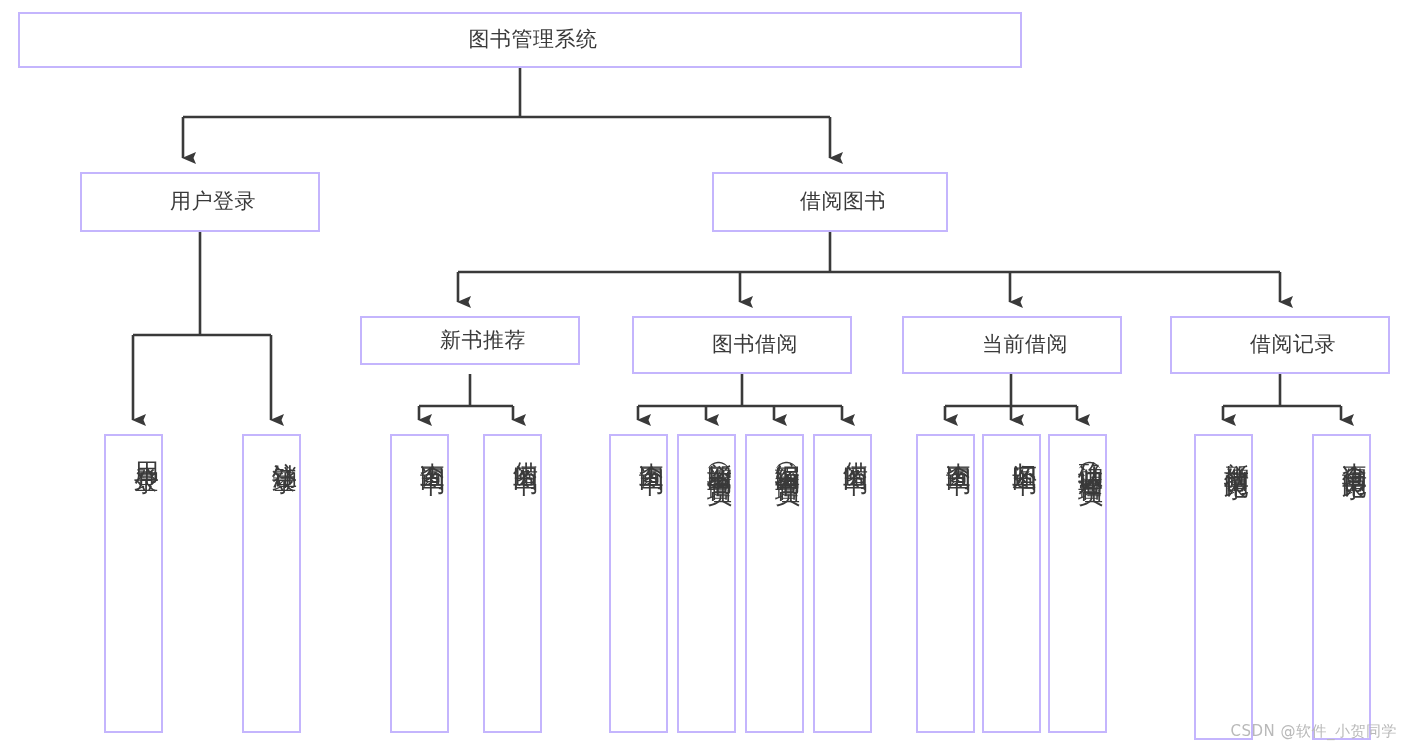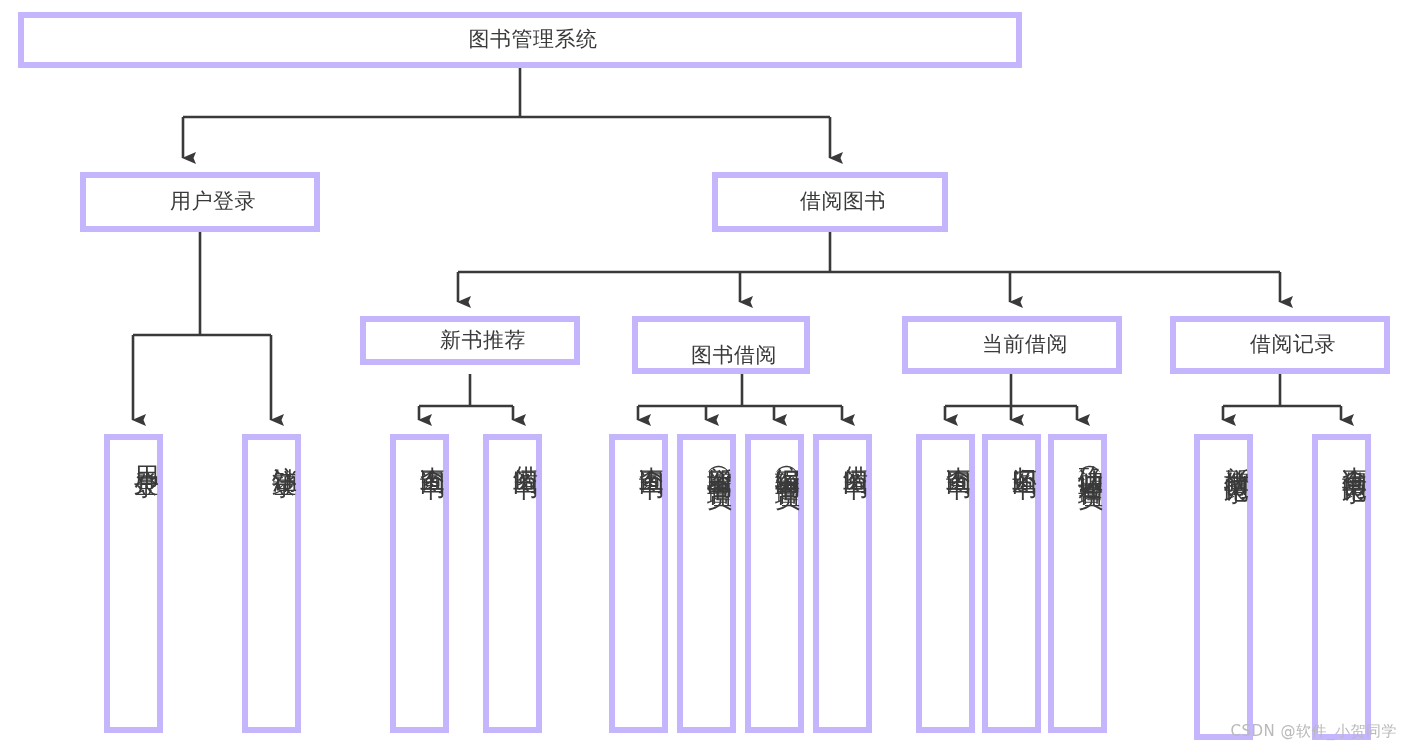--- a/index.html
+++ b/index.html
@@ -14,21 +14,21 @@
     position: relative;
     width: 1405px;
     height: 747px;
     background: #ffffff;
     overflow: hidden;
   }
   .node {
     position: absolute;
     box-sizing: border-box;
     background: #ffffff;
-    border: 6px solid #c4b5fd;
+    border: 2px solid #c4b5fd;
     display: flex;
     align-items: center;
     justify-content: center;
     color: #3a3a3a;
     padding-left: 26px;
   }
   .node .label {
     color: #3a3a3a;
     line-height: 1.12;
     white-space: nowrap;
@@ -135,21 +135,21 @@
   <div class="node h" style="left:80px; top:172px; width:240px; height:60px;">
     <span class="label">用户登录</span>
   </div>
   <div class="node h" style="left:712px; top:172px; width:236px; height:60px;">
     <span class="label">借阅图书</span>
   </div>
 
   <div class="node h" style="left:360px; top:316px; width:220px; height:49px;">
     <span class="label">新书推荐</span>
   </div>
-  <div class="node h" style="left:632px; top:316px; width:178px; height:58px;align-items:flex-end;">
+  <div class="node h" style="left:632px; top:316px; width:220px; height:58px;">
     <span class="label">图书借阅</span>
   </div>
   <div class="node h" style="left:1170px; top:316px; width:220px; height:58px;">
     <span class="label">借阅记录</span>
   </div>
   <div class="node h" style="left:902px; top:316px; width:220px; height:58px;">
     <span class="label">当前借阅</span>
   </div>
 
   <div class="node v" style="left:104px; top:434px; width:59px; height:299px;">

